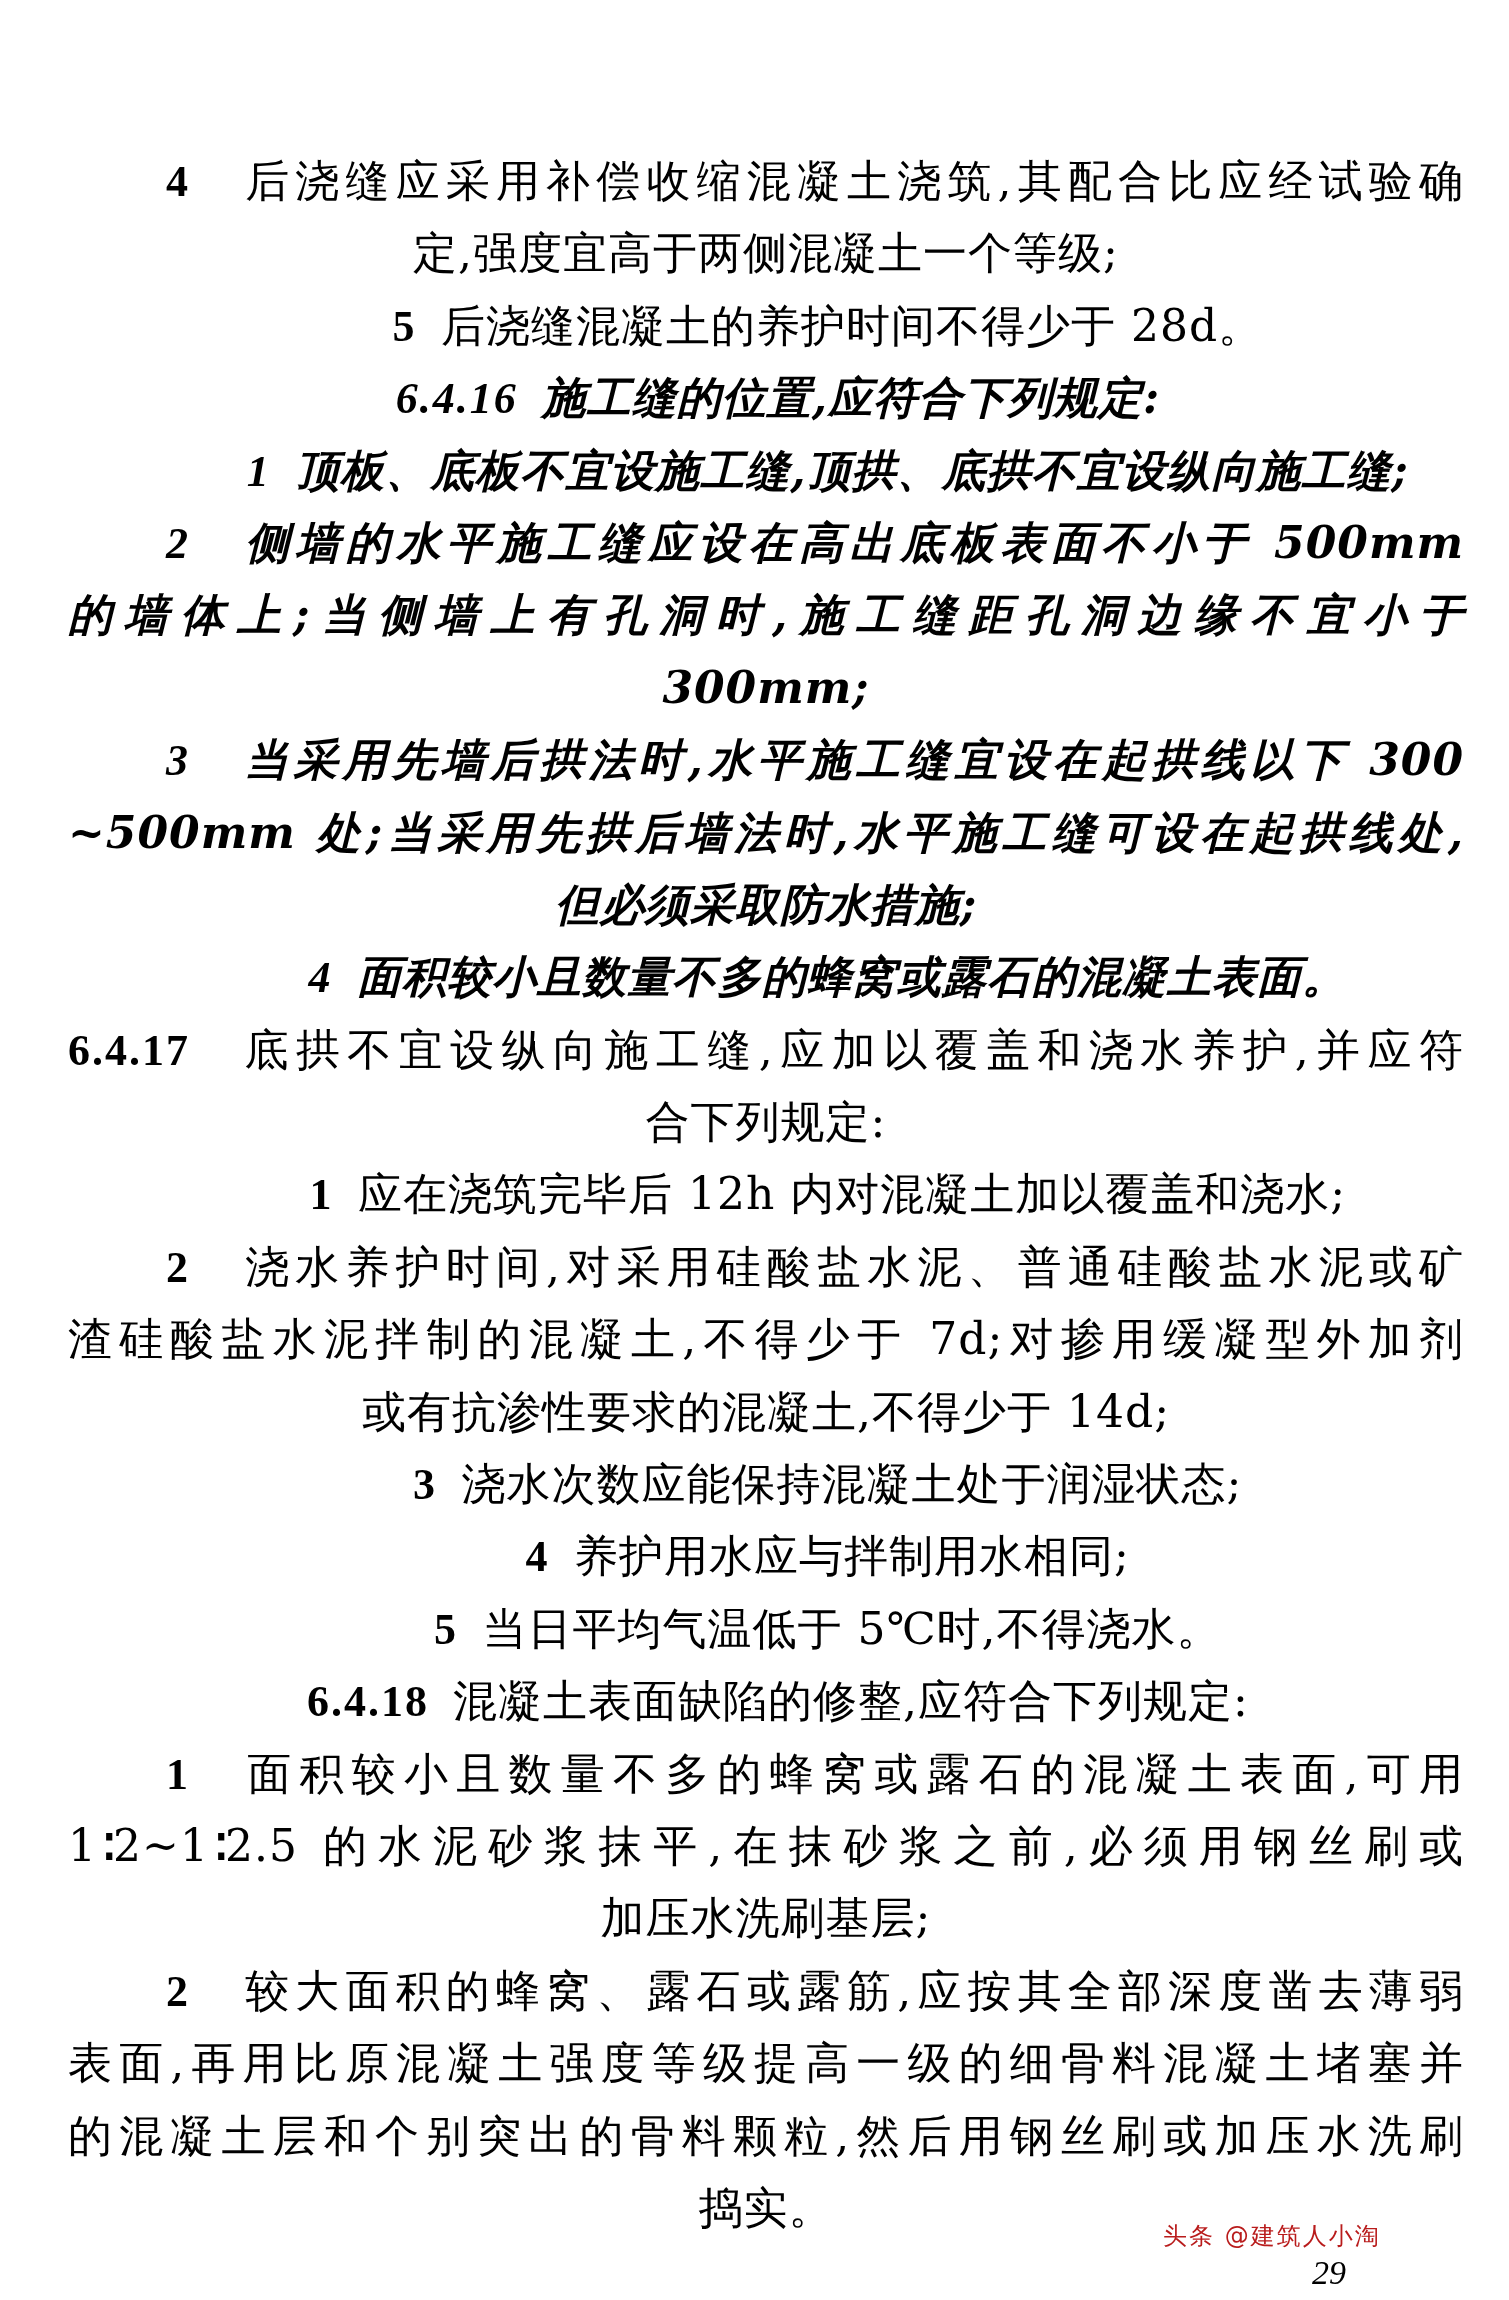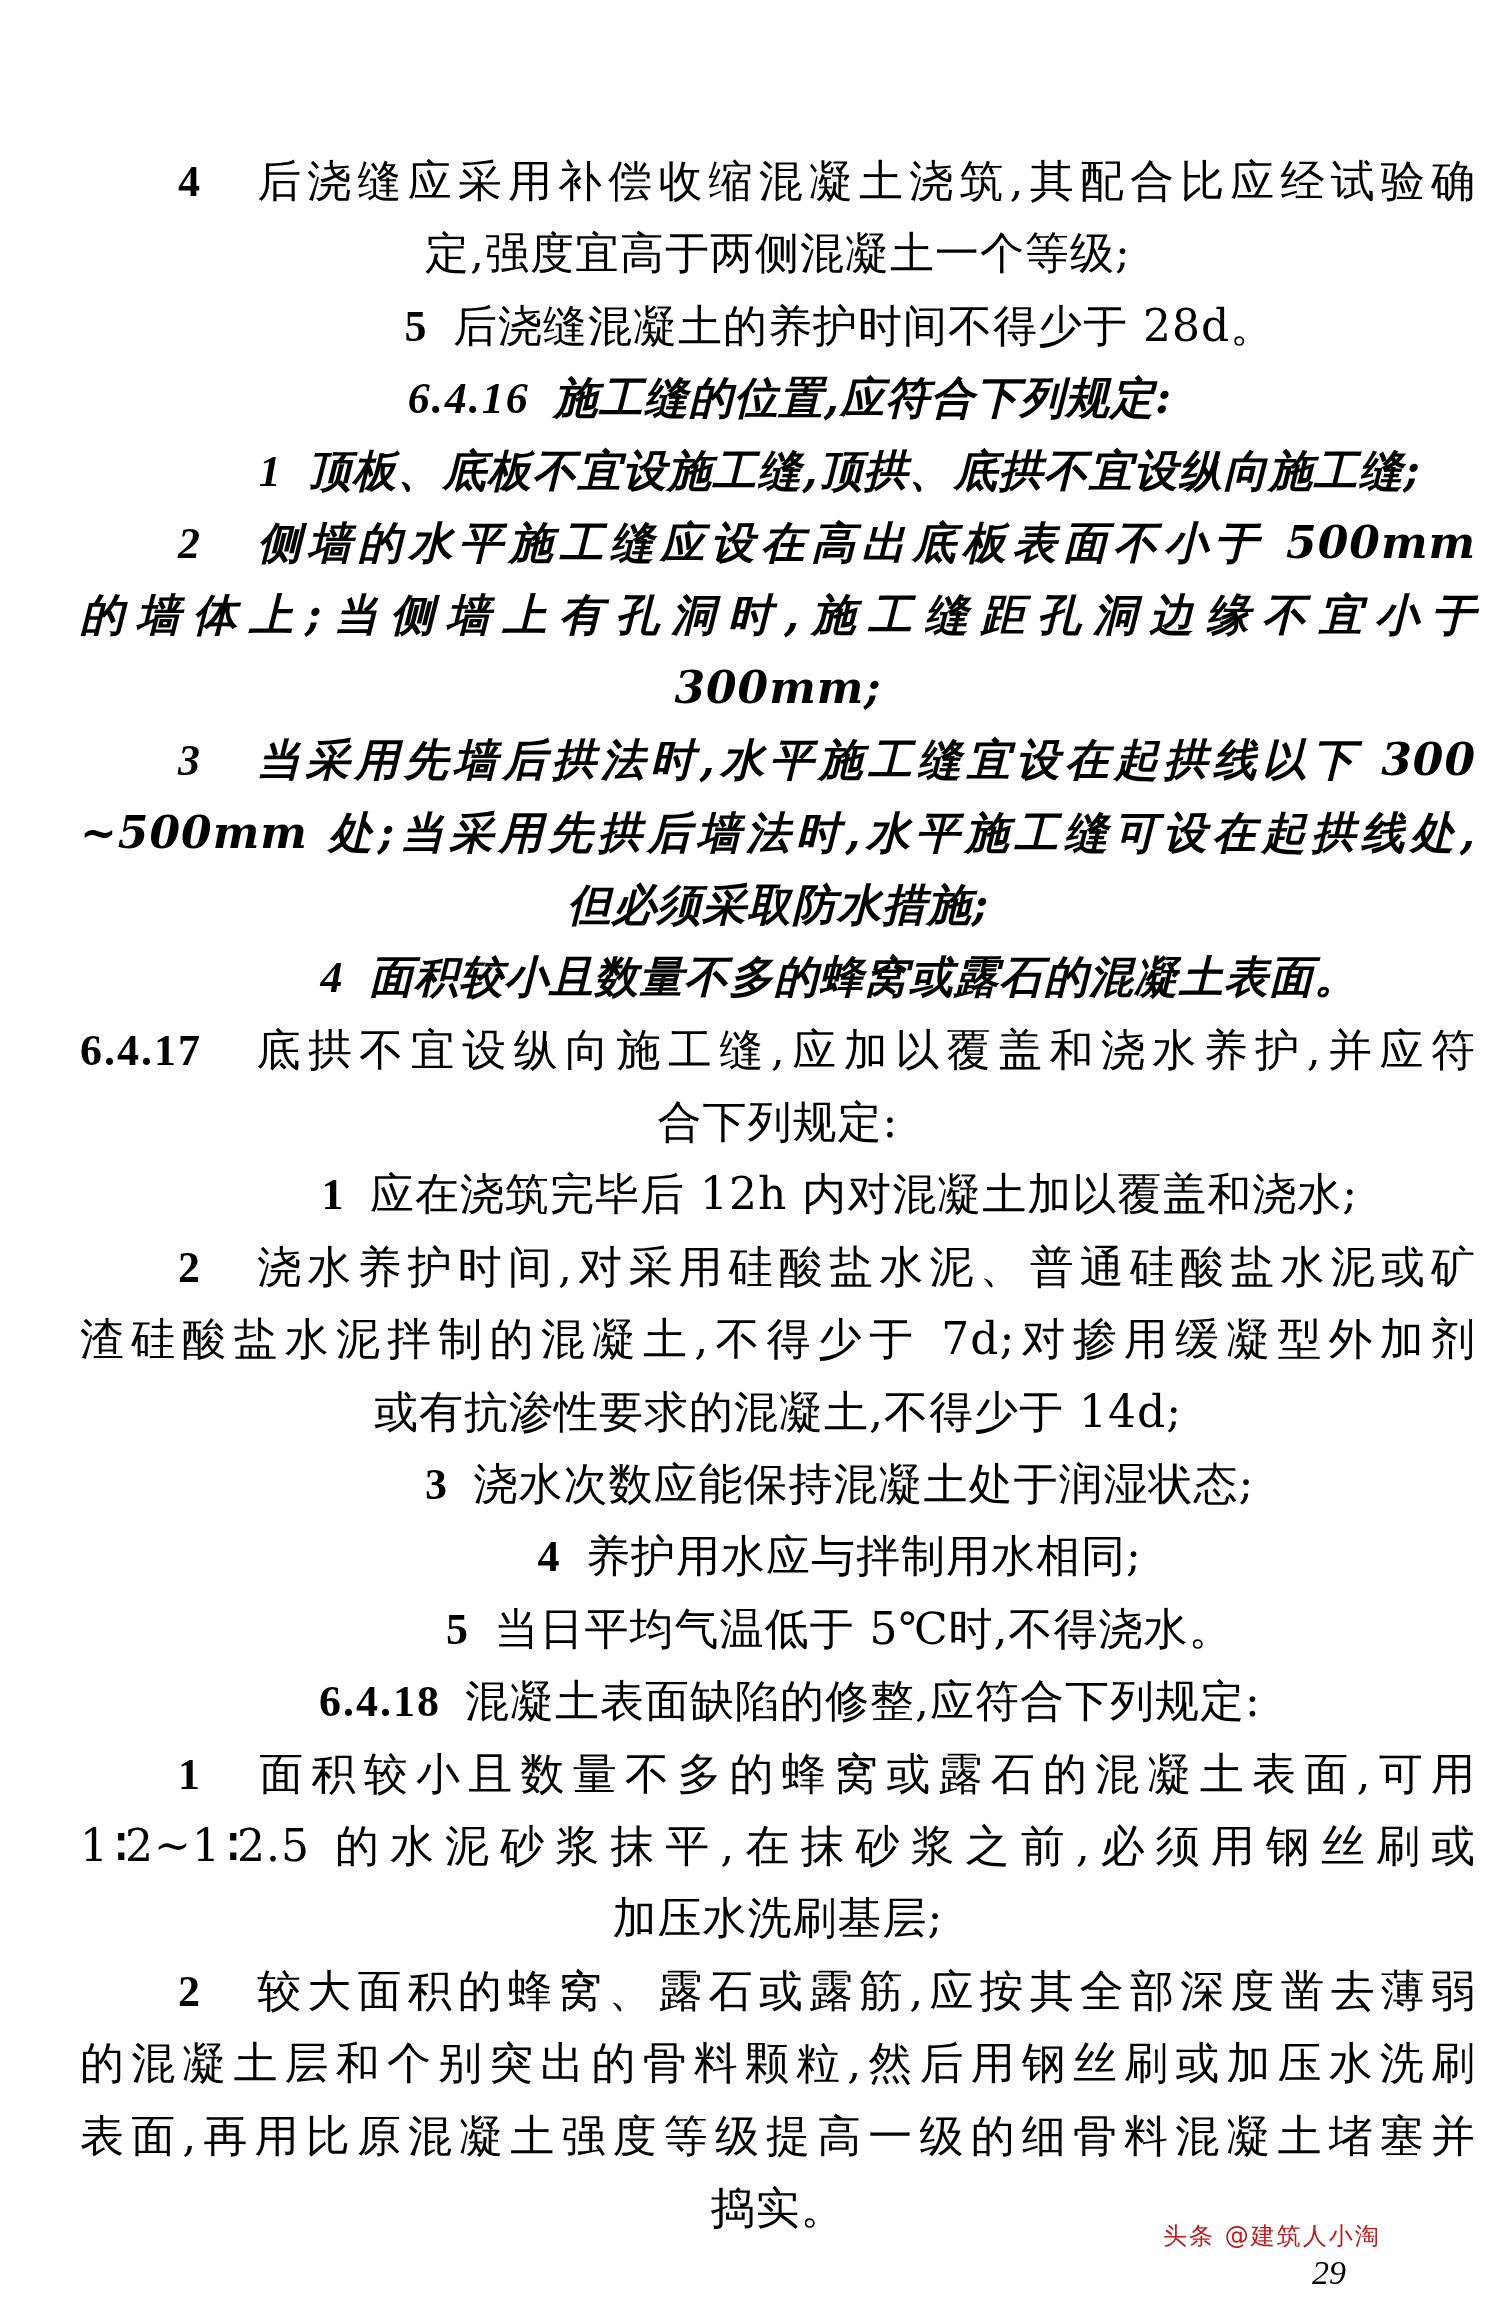--- a/index.html
+++ b/index.html
@@ -1,18 +1,18 @@
 <!DOCTYPE html>
 <html><head>
 <meta charset="utf-8">
 <style>
   html, body { margin:0; padding:0; background:#ffffff; }
   body { width:1509px; height:2300px; position:relative; overflow:hidden;
          font-family:"DejaVu Serif", serif; color:#000; }
-  .page { position:absolute; left:80px; top:145px; width:1396px; }
+  .page { position:absolute; left:68px; top:145px; width:1396px; }
   .line { height:72.4px; line-height:72.4px; font-size:44px; white-space:nowrap;
           overflow:visible; letter-spacing:1px;text-align:center; }
   .ind { padding-left:98px; }
   .num { font-weight:bold; display:inline-block; min-width:74px; font-family:"Liberation Serif", serif; }
   .secnum { font-weight:bold; display:inline-block; min-width:170px; font-family:"Liberation Serif", serif; letter-spacing:2px; }
   .bold { font-weight:bold;font-style:italic; }
   .jus { text-align:justify; text-align-last:justify; }
   .watermark { position:absolute; left:1163px; top:2220px; font-family:"DejaVu Sans", sans-serif;
                font-size:24px; color:#b91c1c; letter-spacing:2px; }
   .pageno { position:absolute; left:1312px; top:2254px; font-family:"Liberation Serif", serif;
@@ -41,19 +41,19 @@
   <div class="line jus"><span>渣硅酸盐水泥拌制的混凝土,不得少于 7d;对掺用缓凝型外加剂</span></div>
   <div class="line"><span>或有抗渗性要求的混凝土,不得少于 14d;</span></div>
   <div class="line ind"><span class="num">3</span><span>浇水次数应能保持混凝土处于润湿状态;</span></div>
   <div class="line ind"><span class="num">4</span><span>养护用水应与拌制用水相同;</span></div>
   <div class="line ind"><span class="num">5</span><span>当日平均气温低于 5℃时,不得浇水。</span></div>
   <div class="line"><span class="secnum">6.4.18</span><span>混凝土表面缺陷的修整,应符合下列规定:</span></div>
   <div class="line ind jus"><span class="num">1</span><span>面积较小且数量不多的蜂窝或露石的混凝土表面,可用</span></div>
   <div class="line jus"><span>1∶2~1∶2.5 的水泥砂浆抹平,在抹砂浆之前,必须用钢丝刷或</span></div>
   <div class="line"><span>加压水洗刷基层;</span></div>
   <div class="line ind jus"><span class="num">2</span><span>较大面积的蜂窝、露石或露筋,应按其全部深度凿去薄弱</span></div>
+  <div class="line jus"><span>表面,再用比原混凝土强度等级提高一级的细骨料混凝土堵塞并</span></div>
   <div class="line jus"><span>的混凝土层和个别突出的骨料颗粒,然后用钢丝刷或加压水洗刷</span></div>
-  <div class="line jus"><span>表面,再用比原混凝土强度等级提高一级的细骨料混凝土堵塞并</span></div>
   <div class="line"><span>捣实。</span></div>
 </div>
 
 <div class="watermark">头条 @建筑人小淘</div>
 <div class="pageno">29</div>
 
 </body></html>

